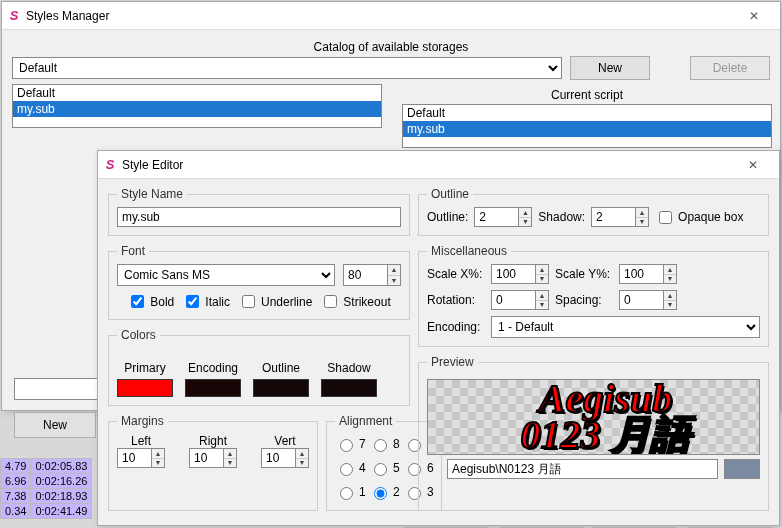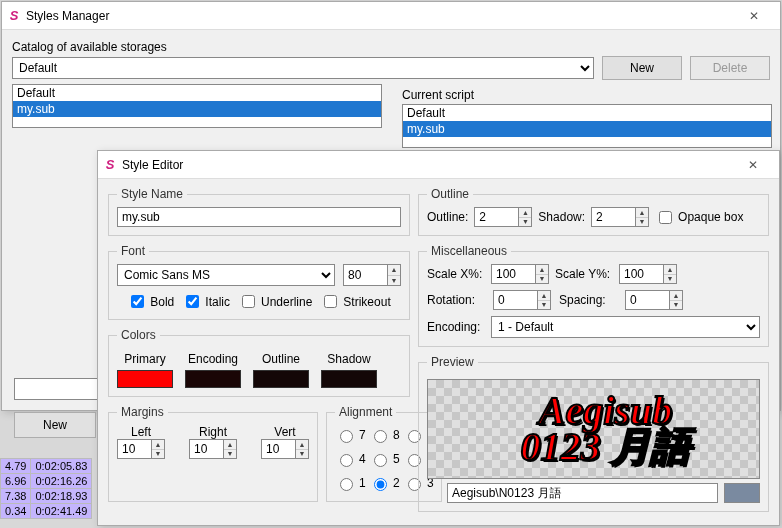--- a/index.html
+++ b/index.html
@@ -55,57 +55,57 @@
     padding: 2px 2px;
     background: #fff;
   }
   button.btn {
     border: 1px solid #adadad;
     background: #e1e1e1;
     font: inherit;
     padding: 4px 0;
     cursor: pointer;
   }
-  button.btn[disabled] { color: #999; background: #e8e8e8; }
+  button.btn[disabled] { color: #999; background: #e8e8e8; margin-left: 32px; }
 
   .row { display: flex; gap: 8px; }
   .col { display: flex; flex-direction: column; }
 
   
   .storages-row { display: flex; gap: 8px; align-items: center; }
   .catalog-select { flex: 1; }
   .small-btn { width: 80px; height: 24px; }
 
   .panels { display: flex; gap: 20px; margin-top: 4px; }
-  .panel-title { margin: 4px 0 2px 0; }
+  .panel-title { margin: 4px 0 2px 0; text-align: center; }
   .listbox {
     border: 1px solid #888; background: #fff;
     height: 44px; overflow: hidden;
   }
   .listbox .item { padding: 1px 4px; }
   .listbox .item.selected { background: #1f77d0; color: #fff; }
 
   
   .spin { display: inline-flex; align-items: stretch; }
   .spin input { width: 50px; border-right: none; }
   .spin .arrows { display: flex; flex-direction: column; border: 1px solid #888; width: 14px; }
   .spin .arrows span { flex: 1; display: flex; align-items: center; justify-content: center; font-size: 7px; color: #444; border-bottom: 1px solid #ccc; }
   .spin .arrows span:last-child { border-bottom: none; }
 
-  .colors-row { display: flex; gap: 12px; margin-top: 4px; }
+  .colors-row { display: flex; gap: 12px; margin-top: 13px; }
   .color-col { text-align: center; }
   .swatch { width: 56px; height: 18px; border: 1px solid #333; margin-top: 4px; }
 
   .checks { display: flex; gap: 8px; justify-content: center; margin-top: 6px; }
   .chk { display: inline-flex; align-items: center; gap: 3px; }
 
   .align-grid { display: grid; grid-template-columns: repeat(3, 30px); grid-template-rows: repeat(3, 20px); gap: 4px; }
 
   .preview-box {
-    border: 1px solid #888; height: 100px; margin-top: 4px;
+    border: 1px solid #888; height: 76px; margin-top: 4px;
     background:
       linear-gradient(45deg,#c7c7c7 25%,transparent 25%,transparent 75%,#c7c7c7 75%),
       linear-gradient(45deg,#c7c7c7 25%,transparent 25%,transparent 75%,#c7c7c7 75%),
       #e0e0e0;
     background-size: 16px 16px;
     background-position: 0 0, 8px 8px;
     display: flex; flex-direction: column; align-items: center; justify-content: center;
     overflow: hidden;
     padding-left: 24px;
   }
@@ -356,21 +356,21 @@
             </span>
           <span style="width:58px;">Scale Y%:</span>
           <span class="spin">
               <input type="text" style="width: 44px;" value="100">
               <span class="arrows">
                 <span>▲</span>
                 <span>▼</span>
               </span>
             </span>
         </div>
-        <div class="row" style="align-items:center; margin-bottom:6px;">
+        <div class="row" style="align-items:center; gap:6px; margin-bottom:6px;">
           <span style="width:58px;">Rotation:</span>
           <span class="spin">
               <input type="text" style="width: 44px;" value="0">
               <span class="arrows">
                 <span>▲</span>
                 <span>▼</span>
               </span>
             </span>
           <span style="width:58px;">Spacing:</span>
           <span class="spin">

